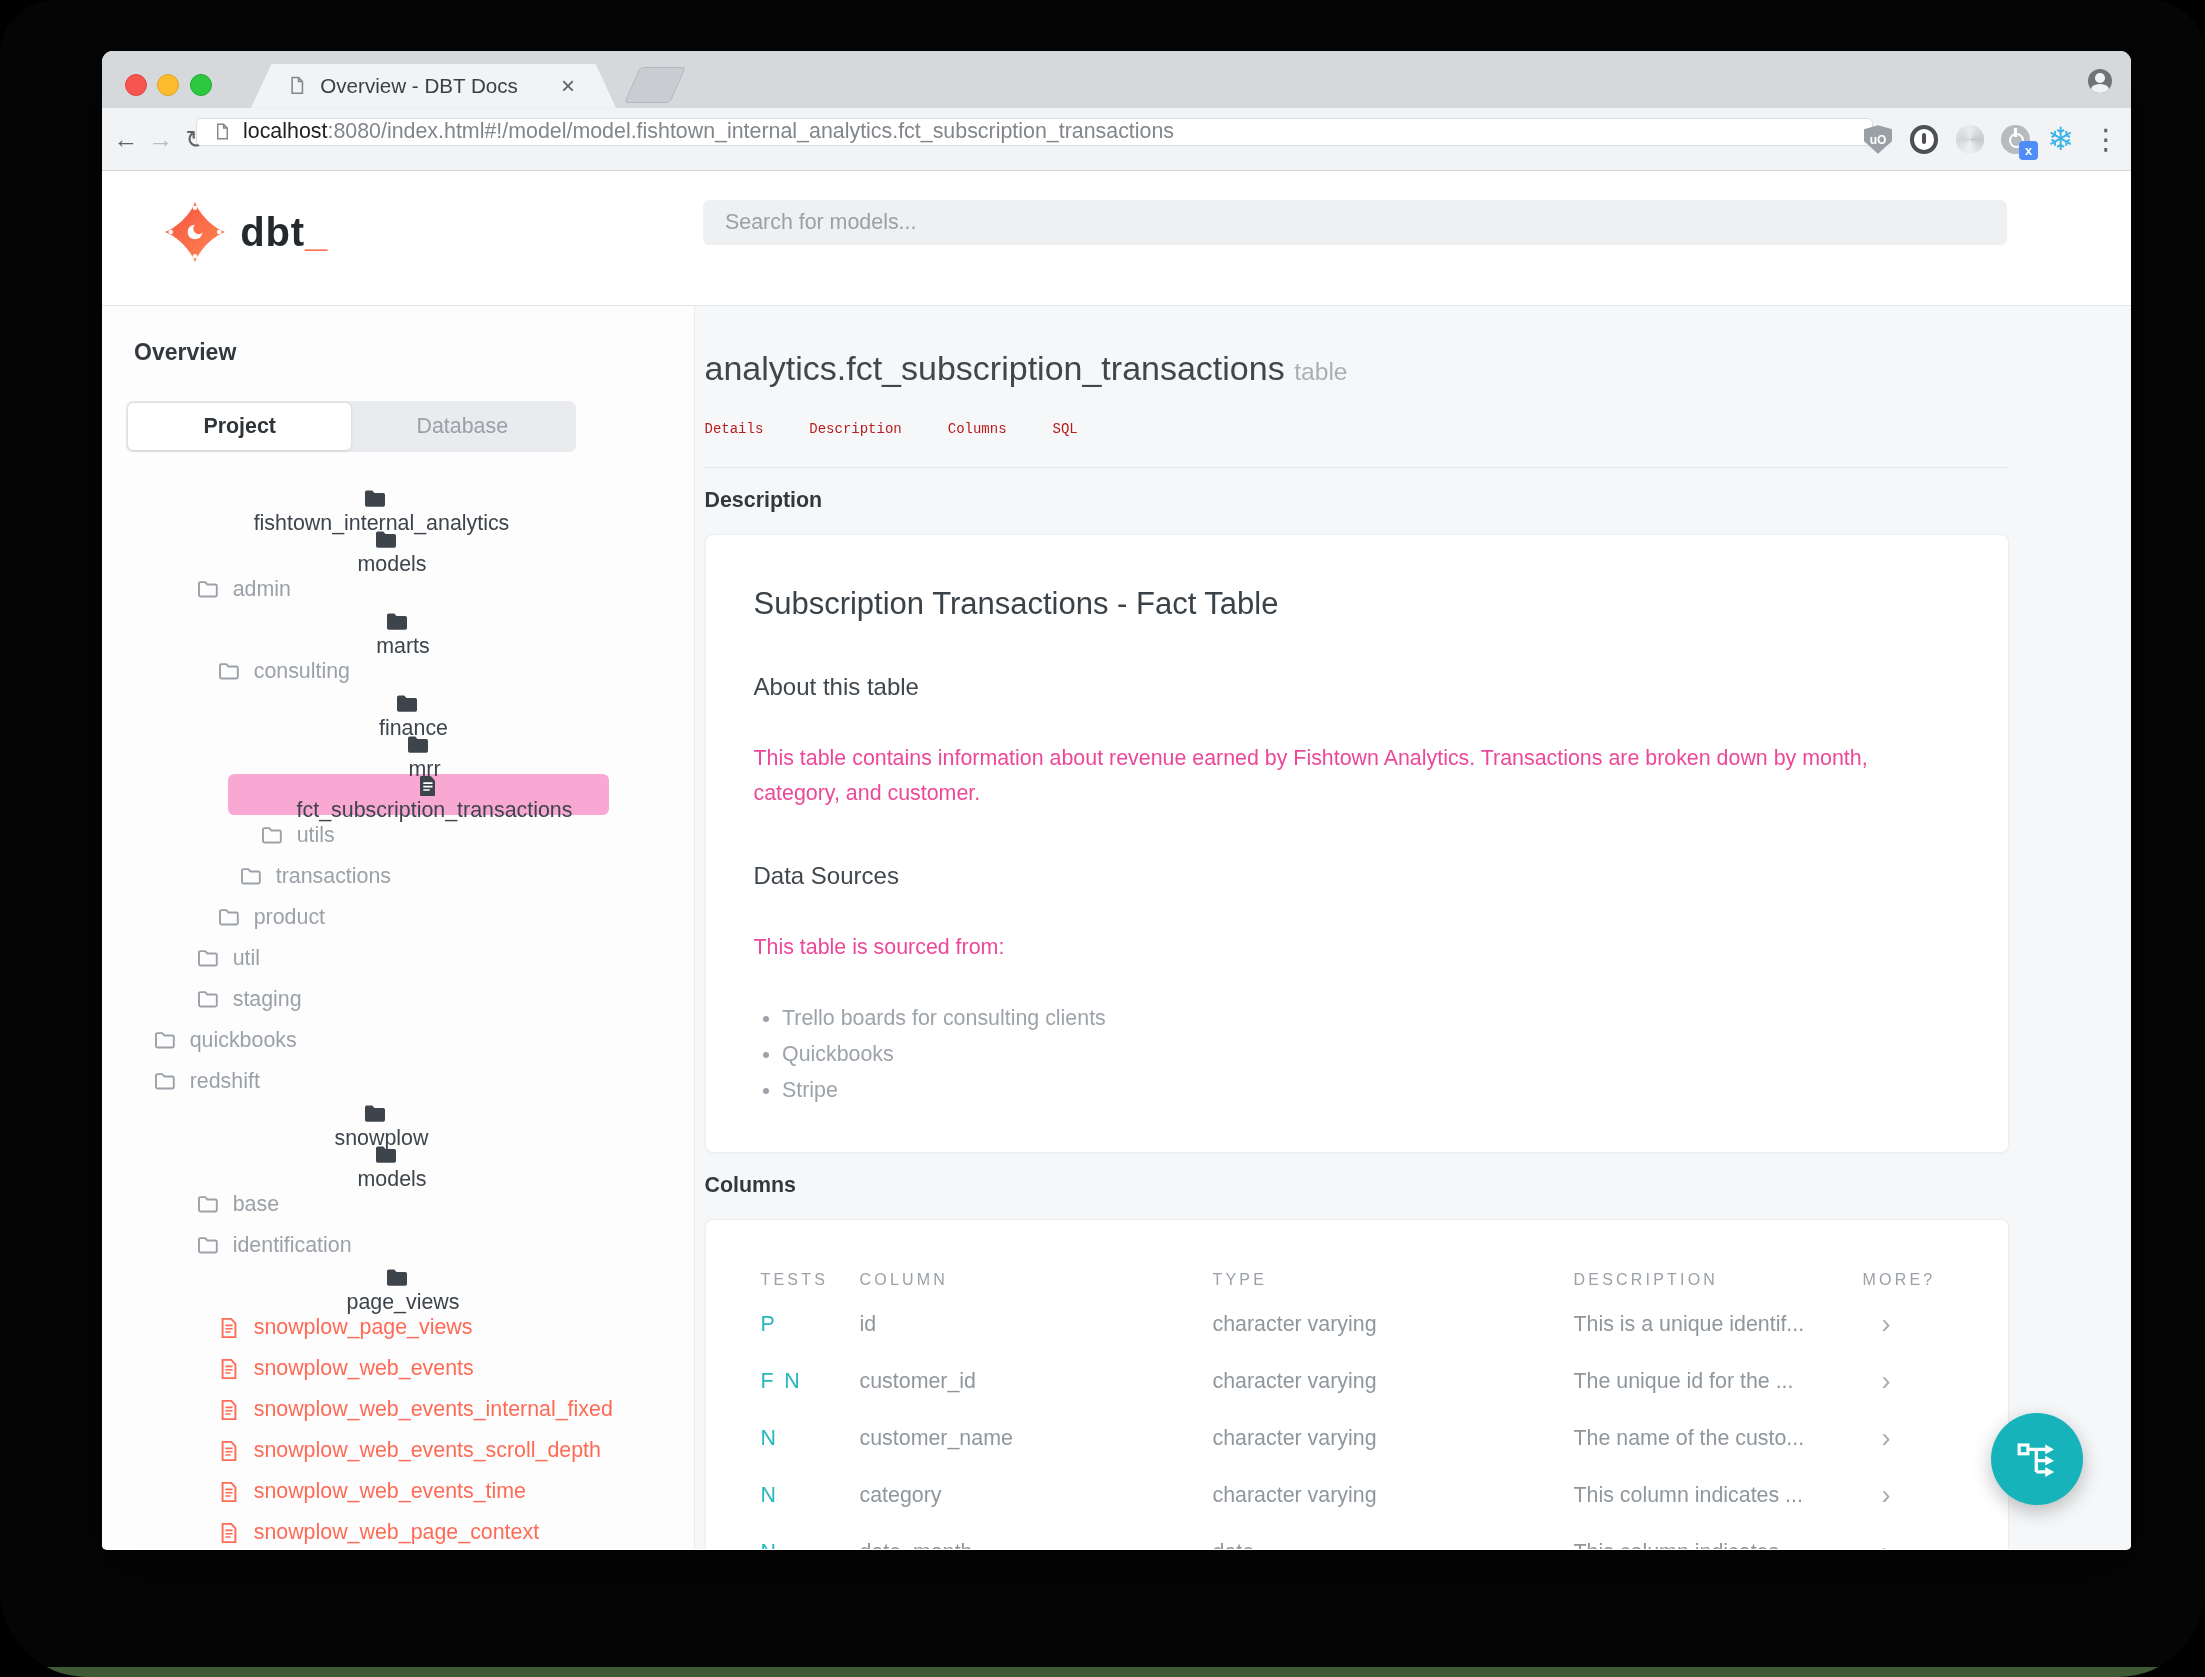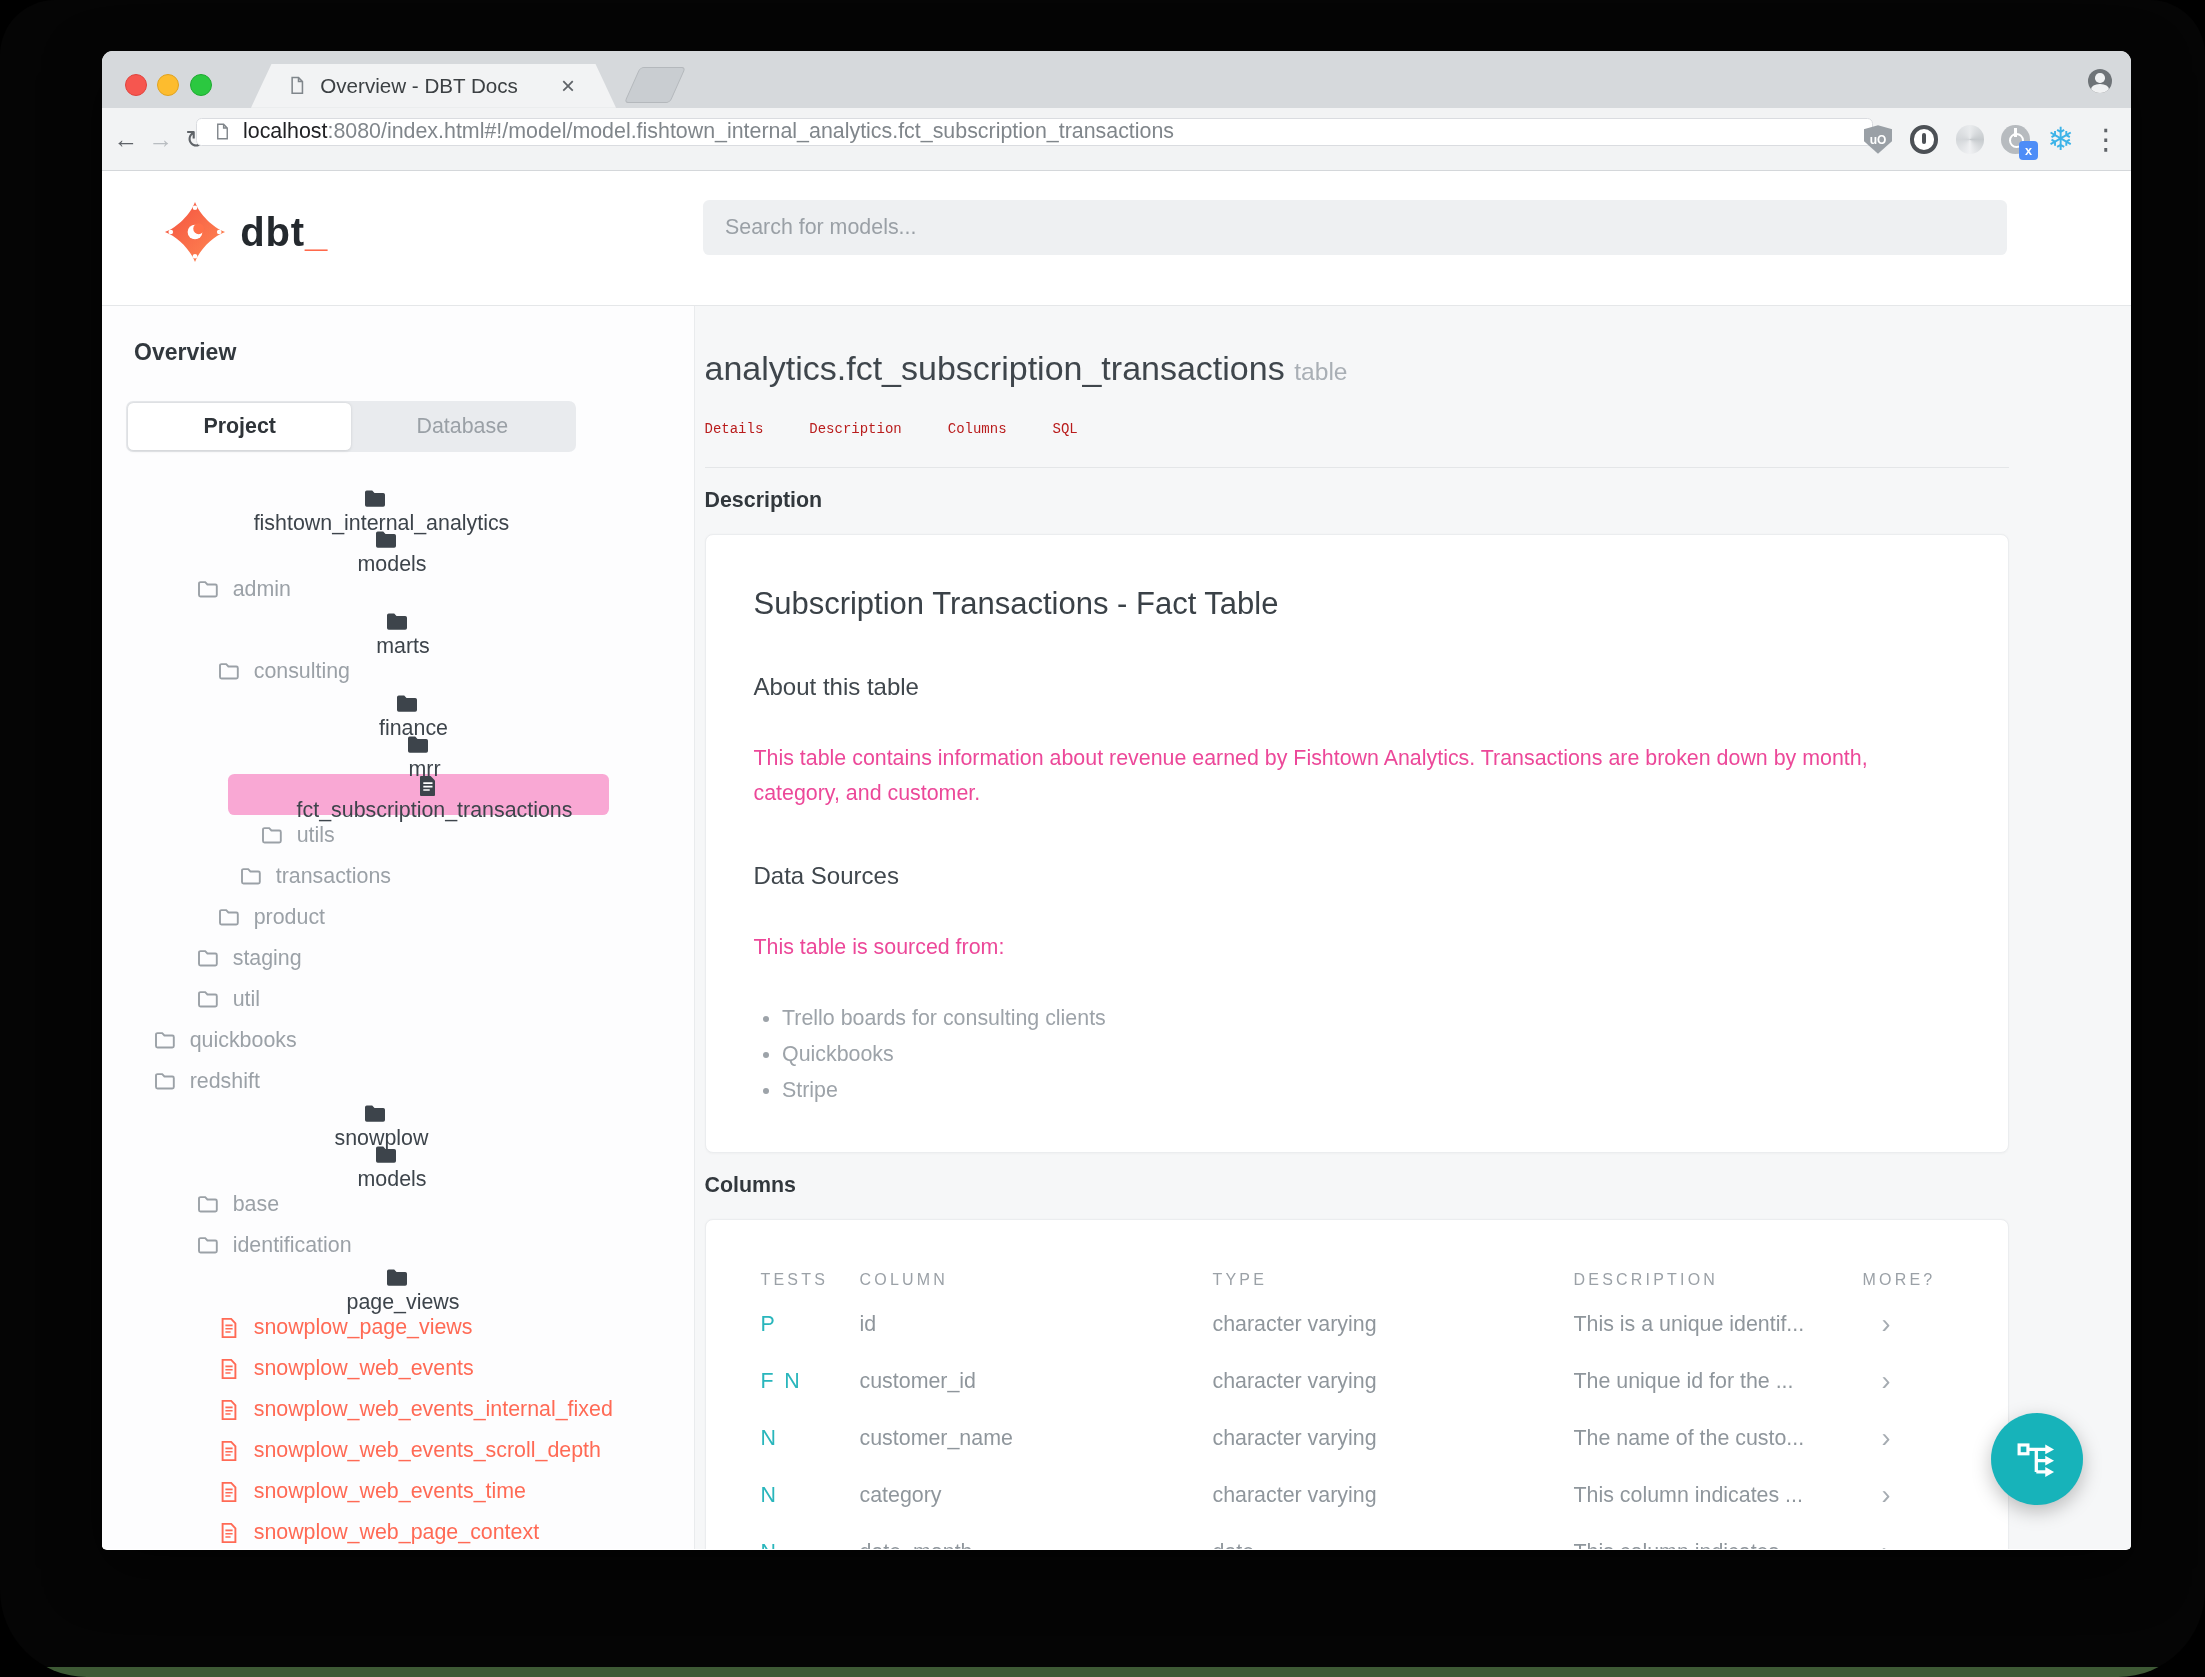--- a/index.html
+++ b/index.html
@@ -43,21 +43,21 @@
   .ext-power::after{content:'';position:absolute;left:12.3px;top:3.2px;width:3.2px;height:8.7px;background:#b7bbbf;box-shadow:inset 0 0 0 3.2px #fff;}
   .badge-x{position:absolute;right:-8px;bottom:-6.3px;width:19px;height:19px;border-radius:4px;background:#4e8df7;color:#fff;font-size:12.7px;font-weight:bold;display:flex;align-items:center;justify-content:center;}
   .ext-snow{font-size:32px;color:#3db3e8;width:auto;line-height:28.5px;}
   .menu-dots{font-size:28.5px;color:#5f6368;line-height:28.5px;width:auto;}
   
   .appheader{position:relative;height:135px;background:#fff;border-bottom:0.8px solid #e5e7e9;}
   .logo{position:absolute;left:62px;top:30px;display:flex;align-items:center;}
   .logo svg{width:62px;height:62px;}
   .logo .word{font-size:40px;font-weight:bold;color:#24292e;letter-spacing:0.8px;margin-left:14.3px;}
   .logo .cursor{font-size:40px;font-weight:bold;color:#ff694b;}
-  .search{position:absolute;left:601px;top:28.5px;width:1304px;height:55px;background:#eef0f2;border-radius:6.3px;display:flex;align-items:center;}
+  .search{position:absolute;left:601px;top:28.5px;width:1304px;height:45px;background:#eef0f2;border-radius:6.3px;display:flex;align-items:center;}
   .search input{width:100%;background:transparent;border:none;outline:none;font-size:21.4px;color:#3c4248;padding:0 22px;}
   .search input::placeholder{color:#9aa0a6;}
   
   .appbody{display:flex;height:1243px;}
   .sidebar{width:593px;flex:none;background:#fdfdfe;border-right:0.8px solid #e9ebed;padding:22px 0 0 32px;overflow:hidden;}
   .sb-title{font-size:23px;font-weight:bold;color:#32383e;margin:11px 0 0 0;}
   .sb-tabs{margin:35px 9.5px 0 -8px;width:450px;height:51px;background:#e9ebee;border-radius:7.1px;display:flex;padding:2.4px;}
   .sb-tab{flex:1;display:flex;align-items:center;justify-content:center;font-size:21.4px;border-radius:5.5px;color:#9aa0a6;}
   .sb-tab.active{background:#fff;color:#2f3439;font-weight:bold;box-shadow:0 0.8px 3.2px rgba(0,0,0,.12);}
   .tree{margin-top:35px;width:476px;}
@@ -264,27 +264,27 @@
           <div class="trow lvl3">
               <svg class="ic" viewBox="0 0 30 30" width="24" height="24">
                 <use href="#i-folder-closed"></use>
               </svg>
               <span>product</span>
             </div>
           <div class="trow lvl2">
               <svg class="ic" viewBox="0 0 30 30" width="24" height="24">
                 <use href="#i-folder-closed"></use>
               </svg>
+              <span>util</span>
+            </div>
+          <div class="trow lvl2">
+              <svg class="ic" viewBox="0 0 30 30" width="24" height="24">
+                <use href="#i-folder-closed"></use>
+              </svg>
               <span>staging</span>
-            </div>
-          <div class="trow lvl2">
-              <svg class="ic" viewBox="0 0 30 30" width="24" height="24">
-                <use href="#i-folder-closed"></use>
-              </svg>
-              <span>util</span>
             </div>
           <div class="trow lvl0">
               <svg class="ic" viewBox="0 0 30 30" width="24" height="24">
                 <use href="#i-folder-closed"></use>
               </svg>
               <span>quickbooks</span>
             </div>
           <div class="trow lvl0">
               <svg class="ic" viewBox="0 0 30 30" width="24" height="24">
                 <use href="#i-folder-closed"></use>

